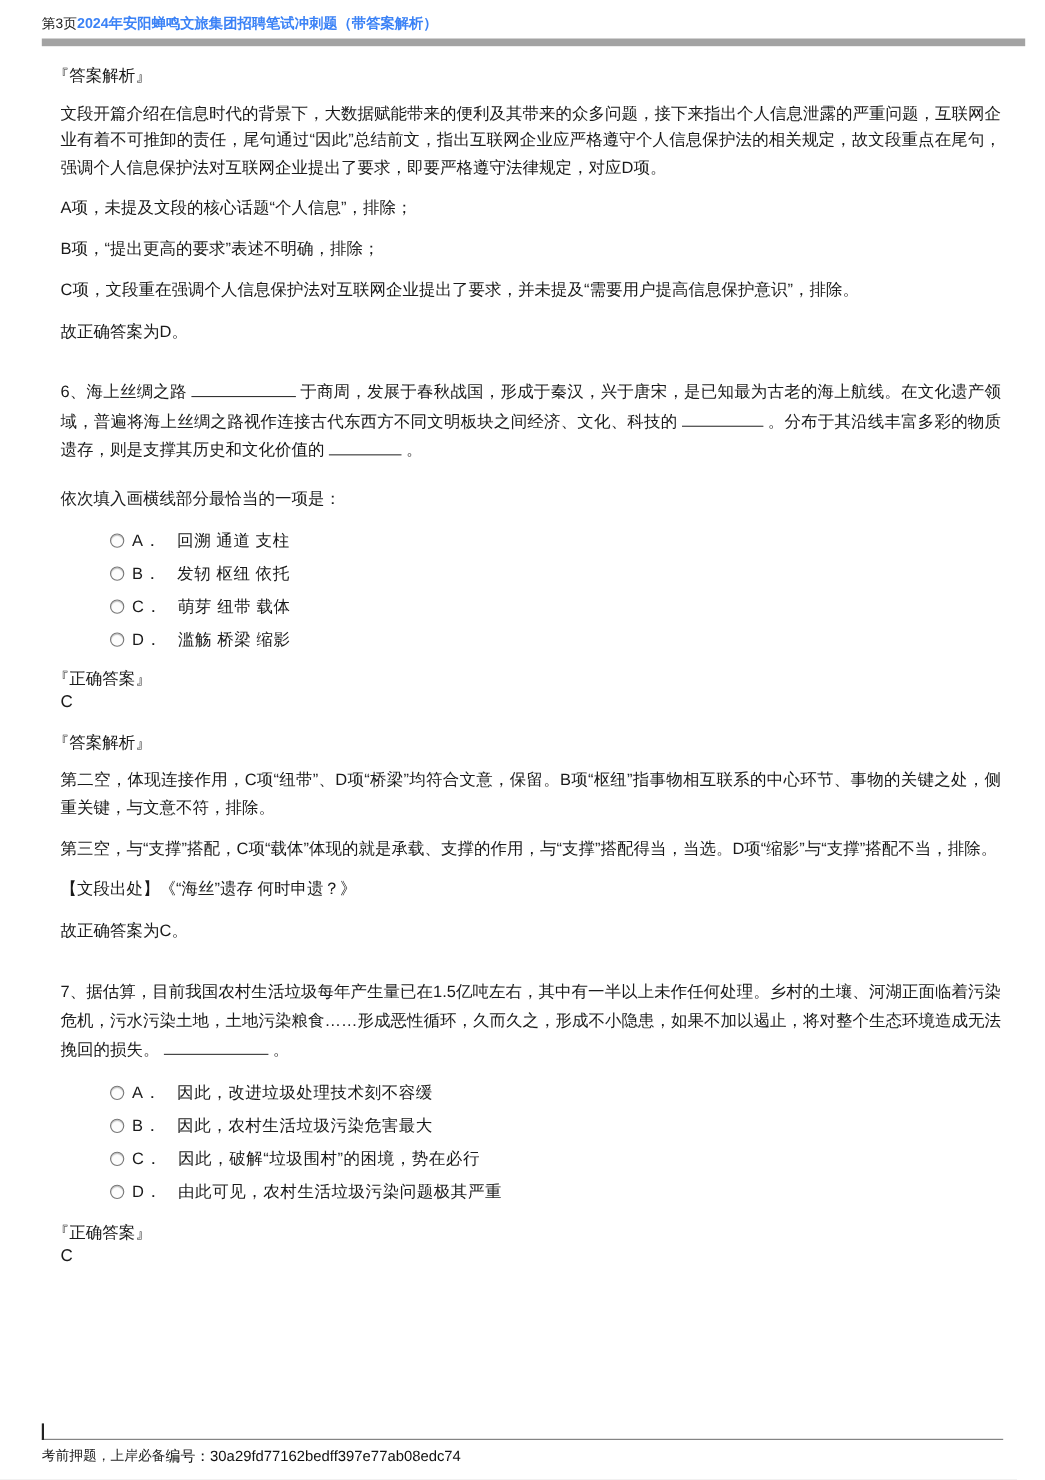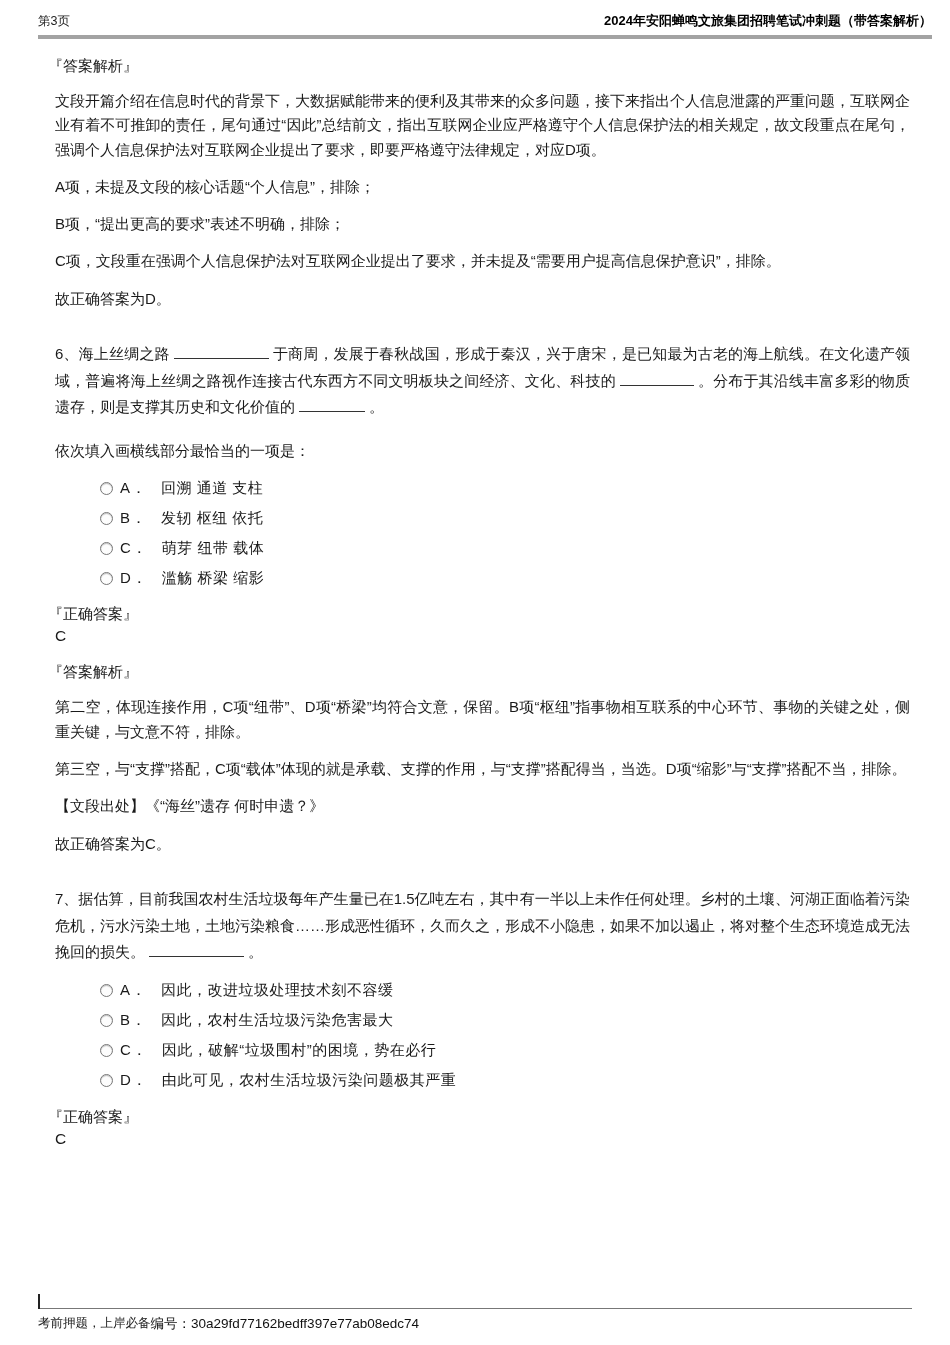--- a/index.html
+++ b/index.html
@@ -10,27 +10,26 @@
     background:#ffffff;
     color:#1a1a1a;
     font-family:"Liberation Sans","DejaVu Sans",sans-serif;
     overflow:hidden;
     box-sizing:border-box;
   }
   
   .header{
     margin:12px 18px 0 38px;
     padding-bottom:5px;
-    border-bottom:4px solid #a3a3a3;
+    border-bottom:7px solid #a3a3a3;
     display:flex;
-    justify-content:space-between;
     align-items:flex-end;
   }
   .page-num{font-size:12.5px;color:#222;}
-  .doc-title{font-size:13px;font-weight:bold;color:#000000;}
+  .doc-title{font-size:13px;font-weight:bold;color:#3b82f6;}
   
   .content{padding:0 40px 0 55px;}
   .sec-heading{margin-top:18px;font-size:15px;margin-left:-7px;}
   .para{
     margin:13px 0 0 0;
     font-size:15px;
     line-height:1.62;
     text-align:justify;
   }
   .stem{margin-top:30px;line-height:1.78;}

